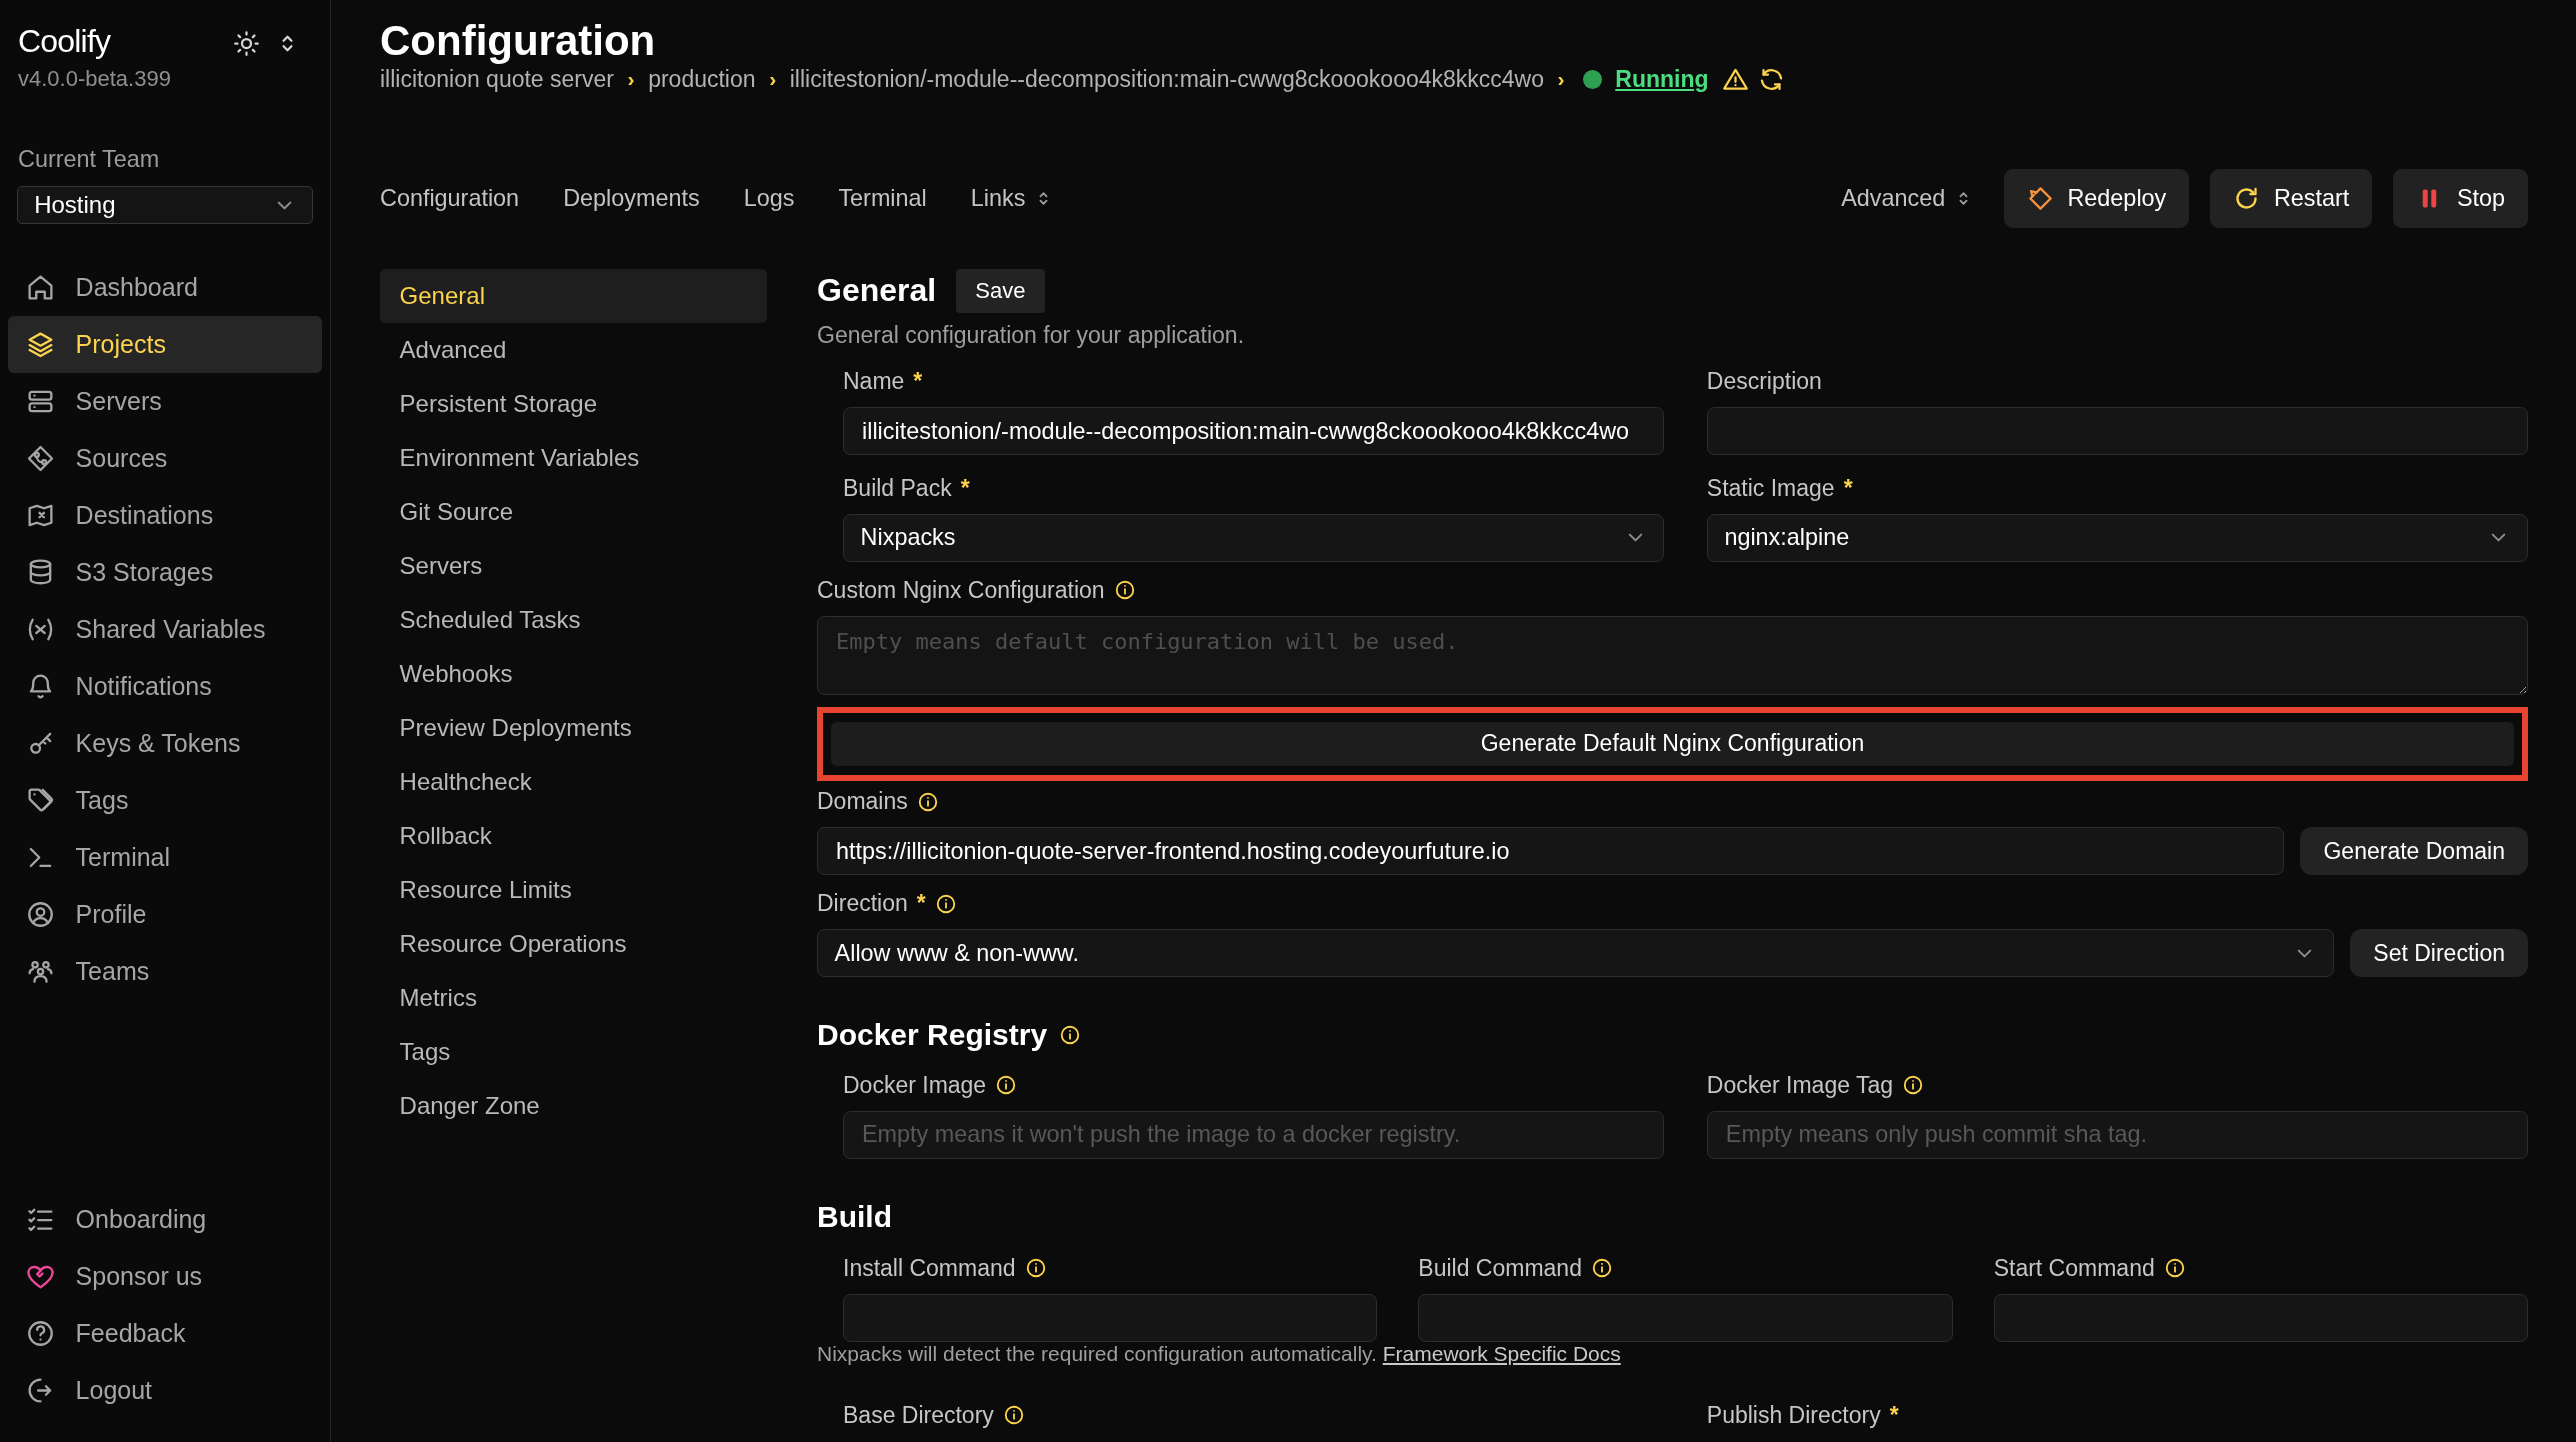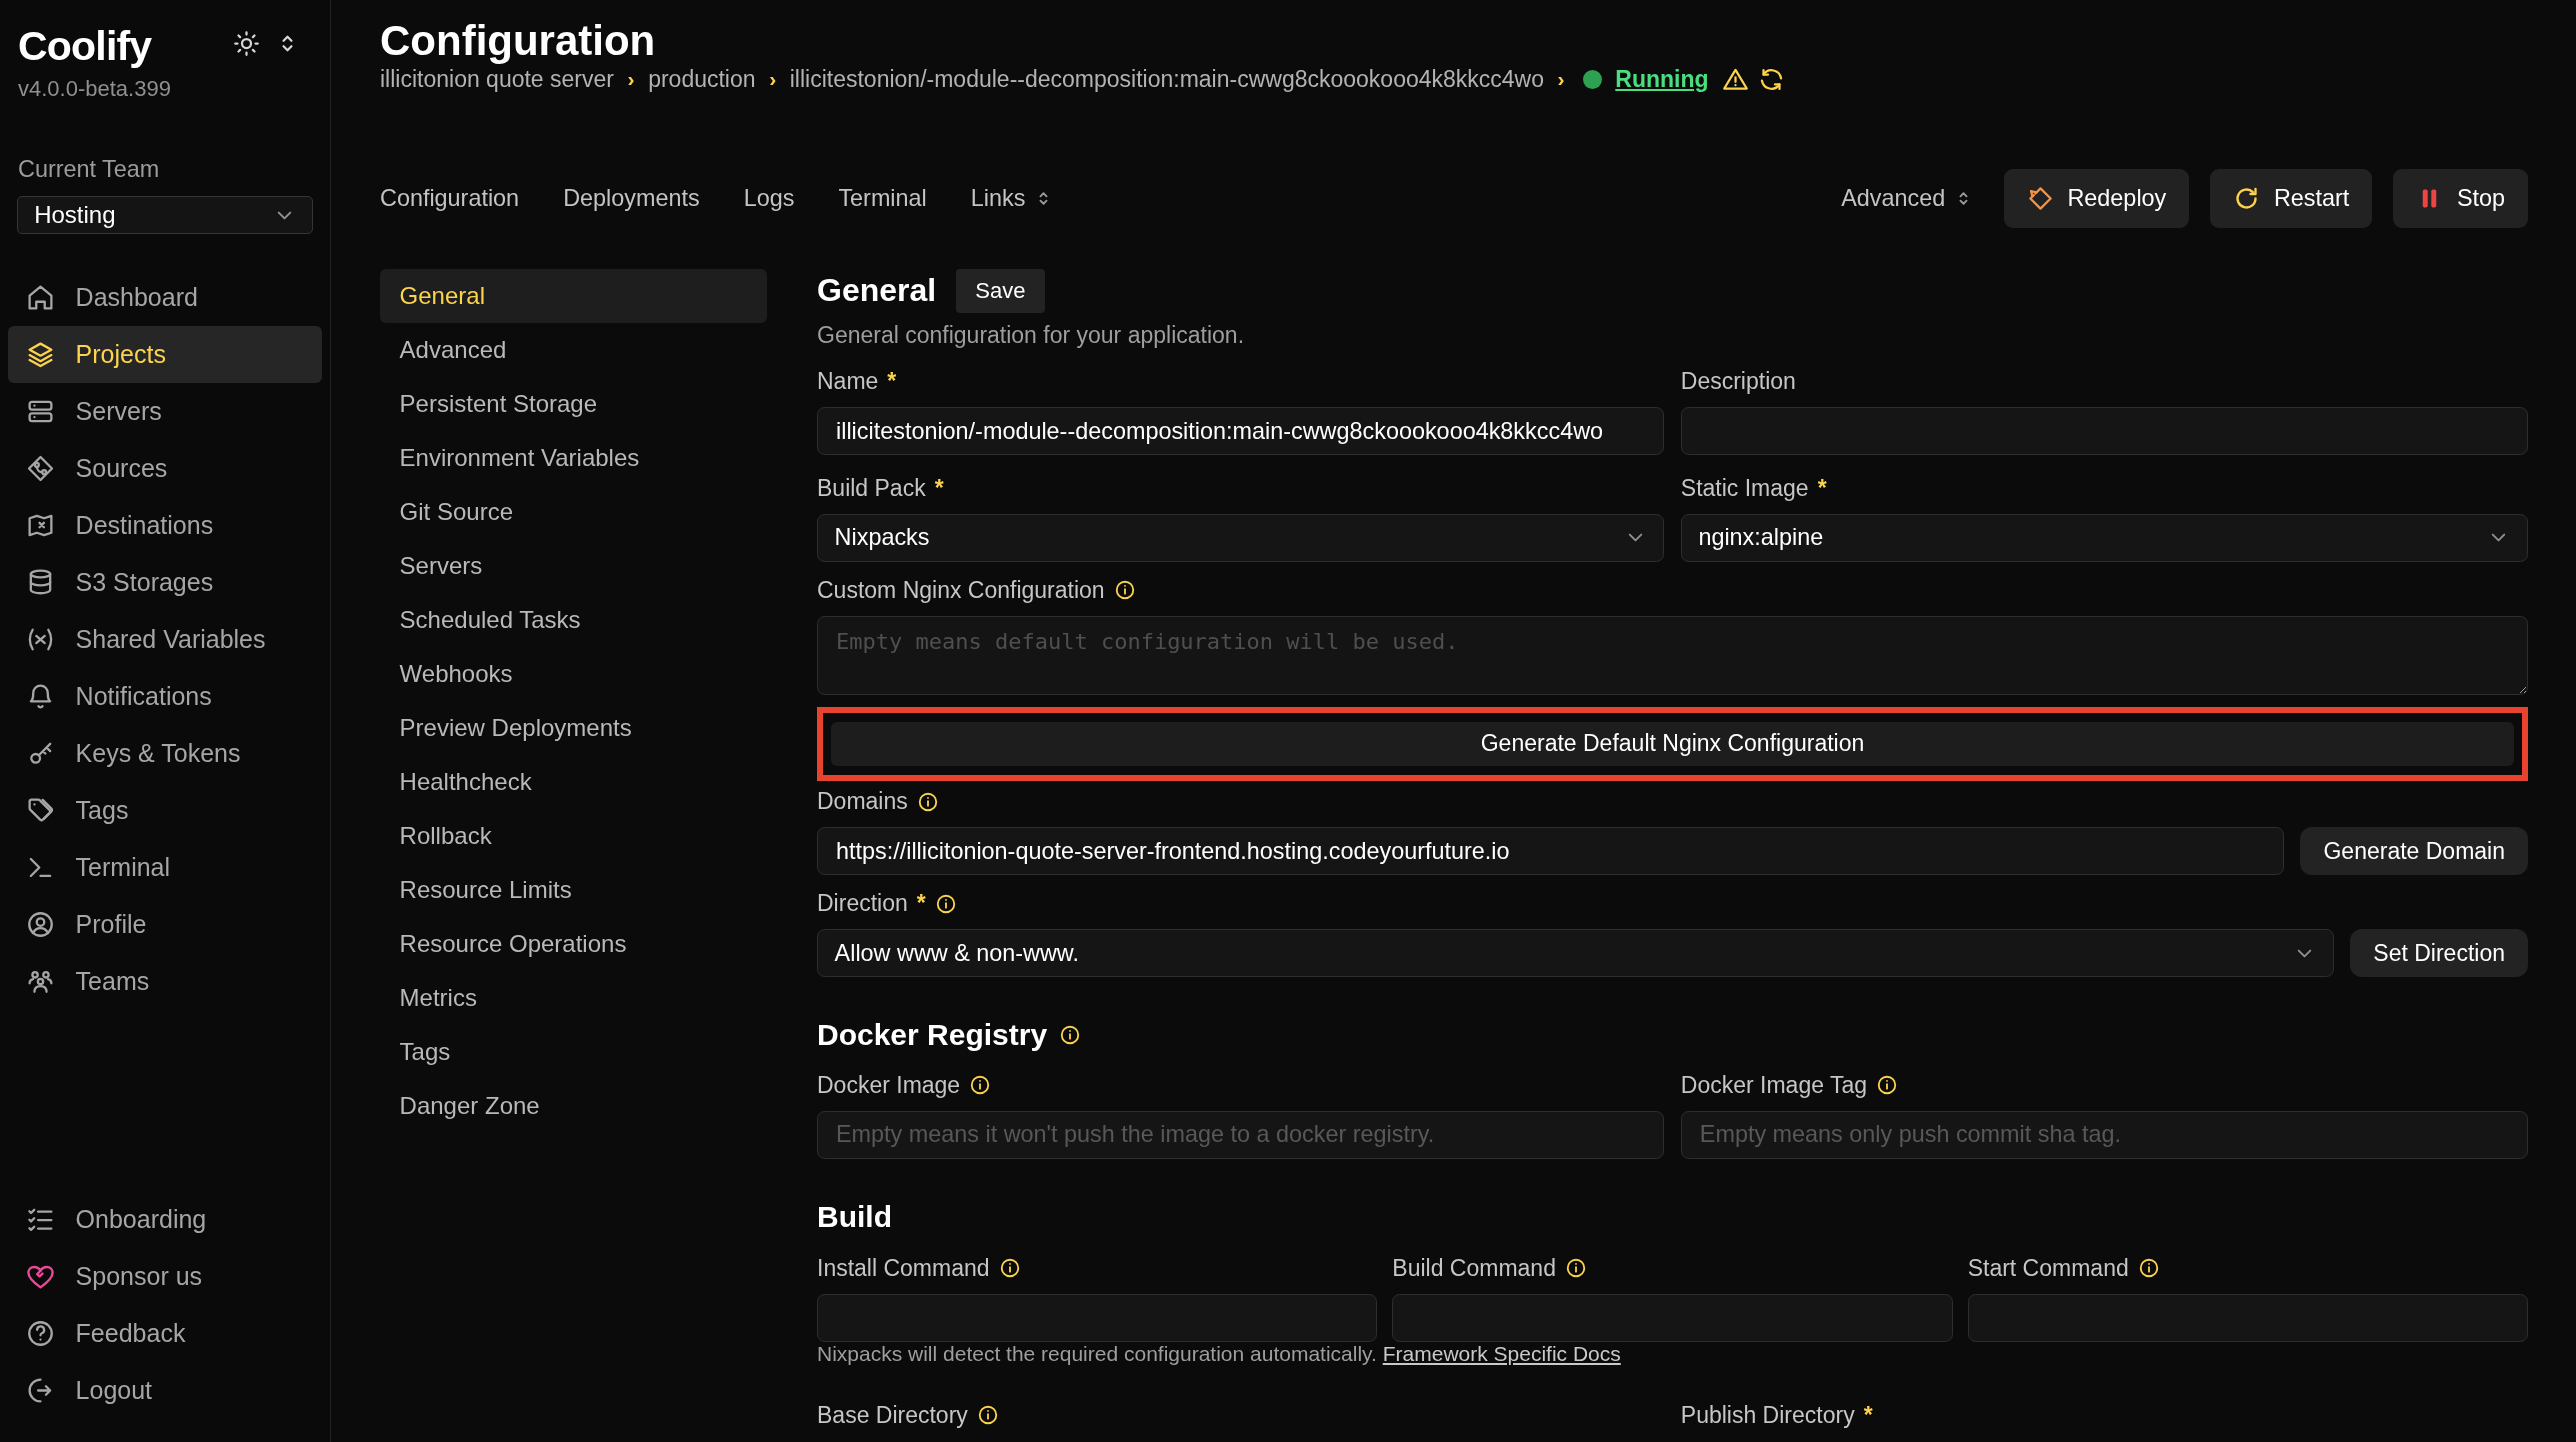--- a/index.html
+++ b/index.html
@@ -4,21 +4,21 @@
 <style>
   * { margin:0; padding:0; box-sizing:border-box; }
   html,body { width:2576px; height:1443px; overflow:hidden; background:#0b0b0b; color:#fff;
     font-family:"Liberation Sans","DejaVu Sans",sans-serif; }
   svg { display:block; }
 
   
   .sidebar { position:fixed; left:0; top:0; bottom:0; width:331px; background:#0a0a0a;
     border-right:1.5px solid #232323; display:flex; flex-direction:column; padding:19.6px 0 23px; }
   .brand-row { display:flex; align-items:flex-start; justify-content:space-between; padding:3px 29px 0 18px; }
-  .brand { font-size:41px; font-weight:700; letter-spacing:-0.8px; }
+  .brand { font-size:32px; font-weight:400; letter-spacing:-0.8px; }
   .brand-icons { display:flex; align-items:center; gap:13.6px; margin-top:7.6px; color:#d6d6d6; }
   .brand-icons svg { width:27px; height:27px; }
   .version { padding:0 18px; color:#8f8f8f; font-size:22px; margin-top:6px; }
   .team-label { margin-top:54px; padding:0 18px; color:#9c9c9c; font-size:23.4px; }
   .team-select { margin:13.6px 16.6px 0; height:38px; border:1.5px solid #363636; border-radius:5px;
     display:flex; align-items:center; justify-content:space-between; padding:0 16.6px; font-size:24px;
     background:#141414; cursor:pointer; }
   .team-select svg { width:23px; height:23px; color:#8f8f8f; }
   .side-nav { margin-top:35px; display:flex; flex-direction:column; }
   .side-item { height:57px; display:flex; align-items:center; gap:21px; padding:0 18px; margin:0 7.6px;
@@ -60,21 +60,21 @@
 
   .form { flex:1; margin-left:50px; min-width:0; }
   .sec-head { display:flex; align-items:center; gap:19.6px; }
   .h2a { font-size:32px; font-weight:800; }
   .save-btn { height:44px; padding:0 19.6px; background:#232323; border-radius:4px; font-size:22px;
     display:flex; align-items:center; color:#fff; border:none; cursor:pointer; }
   .sec-sub { margin-top:9px; color:#9e9e9e; font-size:23px; }
 
   .grid2 { display:flex; gap:16.6px; margin-top:19.6px; }
   .grid3 { display:flex; gap:15px; margin-top:21px; }
-  .col { flex:1; min-width:0; }
+  .col { flex:1; min-width:0;margin-left:26px; }
   .field { margin-top:15px; }
   .field-label { display:flex; align-items:center; gap:9px; font-size:23px; color:#c6c6c6; margin-bottom:12px; }
   .req { color:#fcd34d; font-weight:700; }
   .info-ic { width:22px; height:22px; color:#fcd34d; flex:none; }
   .input { width:100%; height:48px; background:#151515; border:1.5px solid #2e2e2e; border-radius:7.6px;
     padding:0 18px; font-size:23.4px; color:#fff; font-family:inherit; outline:none; }
   .input::placeholder { color:#585858; }
   .textarea { width:100%; height:79px; background:#141414; border:1.5px solid #2e2e2e; border-radius:7.6px;
     padding:12px 18px; font-size:22px; color:#fff; outline:none; resize:vertical;
     font-family:"DejaVu Sans Mono","Liberation Mono",monospace; }

